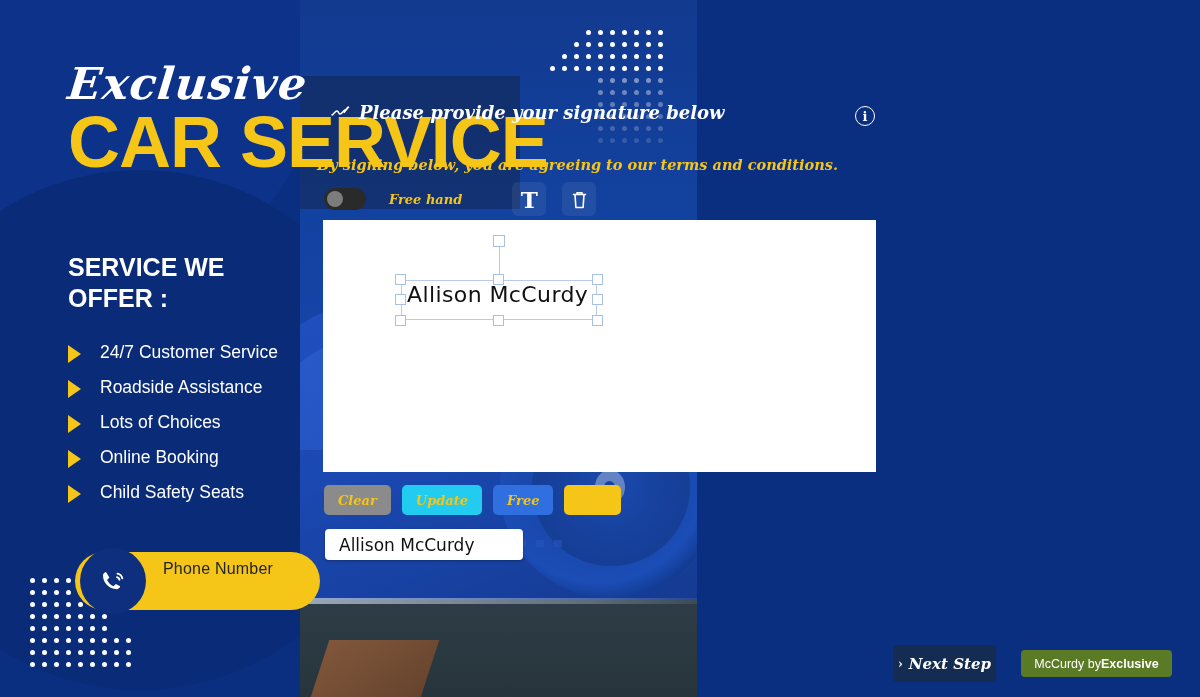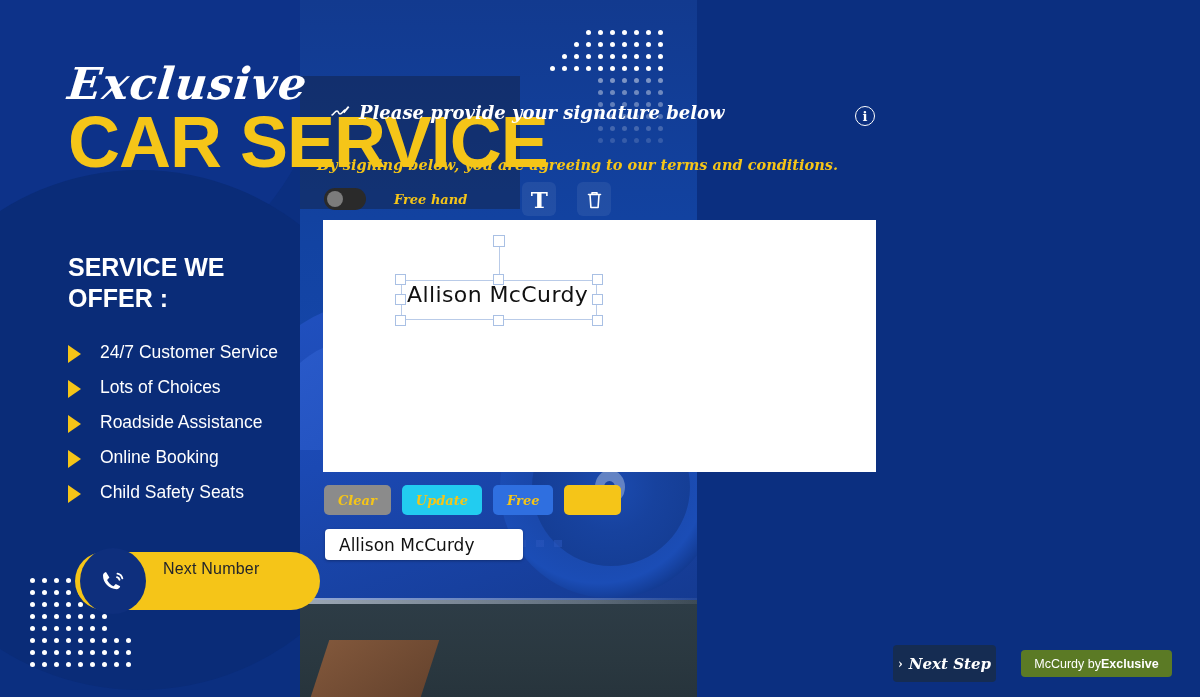--- a/index.html
+++ b/index.html
@@ -164,21 +164,21 @@
     font-size:14.5px; color:#f5c518; white-space:nowrap;margin-top:16px;
   }
   .info-icon {
     position:absolute; left:855px; top:106px; z-index:12;
     width:20px; height:20px; border-radius:50%;
     border:1.6px solid #ffffff; color:#ffffff;
     font-size:13px; font-weight:bold; font-family:"DejaVu Serif", serif;
     display:flex; align-items:center; justify-content:center;
   }
 
-  .tools { position:absolute; left:324px; top:182px; z-index:12; display:flex; align-items:center; gap:21px; }
+  .tools { position:absolute; left:324px; top:182px; z-index:12; display:flex; align-items:center; gap:16px; }
   .toggle {
     width:42px; height:22px; border-radius:11px; background:#2a2a2a;
     position:relative; cursor:pointer;
   }
   .toggle .knob {
     position:absolute; left:3px; top:3px; width:16px; height:16px; border-radius:50%;
     background:#7c7c7c;
   }
   .tool-label {
     font-family:"DejaVu Serif", serif; font-style:italic; font-weight:bold;
@@ -417,46 +417,46 @@
 
   <div class="svc-title">SERVICE WE OFFER :</div>
 
   <div class="svc-list">
     <div class="svc-item">
       <span class="svc-arrow"></span>
       <span class="svc-text">24/7 Customer Service</span>
     </div>
     <div class="svc-item">
       <span class="svc-arrow"></span>
-      <span class="svc-text">Lots of Choices</span>
+      <span class="svc-text">Roadside Assistance</span>
     </div>
     <div class="svc-item">
       <span class="svc-arrow"></span>
-      <span class="svc-text">Roadside Assistance</span>
+      <span class="svc-text">Lots of Choices</span>
     </div>
     <div class="svc-item">
       <span class="svc-arrow"></span>
       <span class="svc-text">Online Booking</span>
     </div>
     <div class="svc-item">
       <span class="svc-arrow"></span>
       <span class="svc-text">Child Safety Seats</span>
     </div>
   </div>
 
   <div class="phone-band"></div>
   <div class="phone-circle">
     <svg width="34" height="34" viewBox="0 0 34 34" aria-hidden="true">
       <path d="M10 8c-1.6.4-3 1.9-3 3.6 0 7.4 6.2 13.6 13.6 13.6 1.7 0 3.2-1.4 3.6-3l-4.4-2.2-2.3 2.3c-2.8-1.4-5-3.6-6.4-6.4l2.3-2.3L10 8z" fill="#ffffff"></path>
       <path d="M21.5 9.6c2.4.5 4.3 2.4 4.8 4.8" stroke="#ffffff" stroke-width="1.9" fill="none" stroke-linecap="round"></path>
       <path d="M21 13.2c1.2.3 2.2 1.3 2.5 2.5" stroke="#ffffff" stroke-width="1.9" fill="none" stroke-linecap="round"></path>
     </svg>
   </div>
   <div class="phone-txt">
-    <div class="phone-label">Next Number</div>
+    <div class="phone-label">Phone Number</div>
   </div>
 
   <div class="sig-head">
     <span>
       <svg width="20" height="16" viewBox="0 0 20 16" aria-hidden="true">
         <path d="M2 12c2-1 3-4 5-4s1 3 3 3 3-3 5-4" stroke="#ffffff" stroke-width="1.5" fill="none" stroke-linecap="round"></path>
         <path d="M13 9l5-6 1.4 1.2-5 6z" fill="#ffffff"></path>
       </svg>
     </span>
     <span class="sig-head-title">Please provide your signature below</span>

